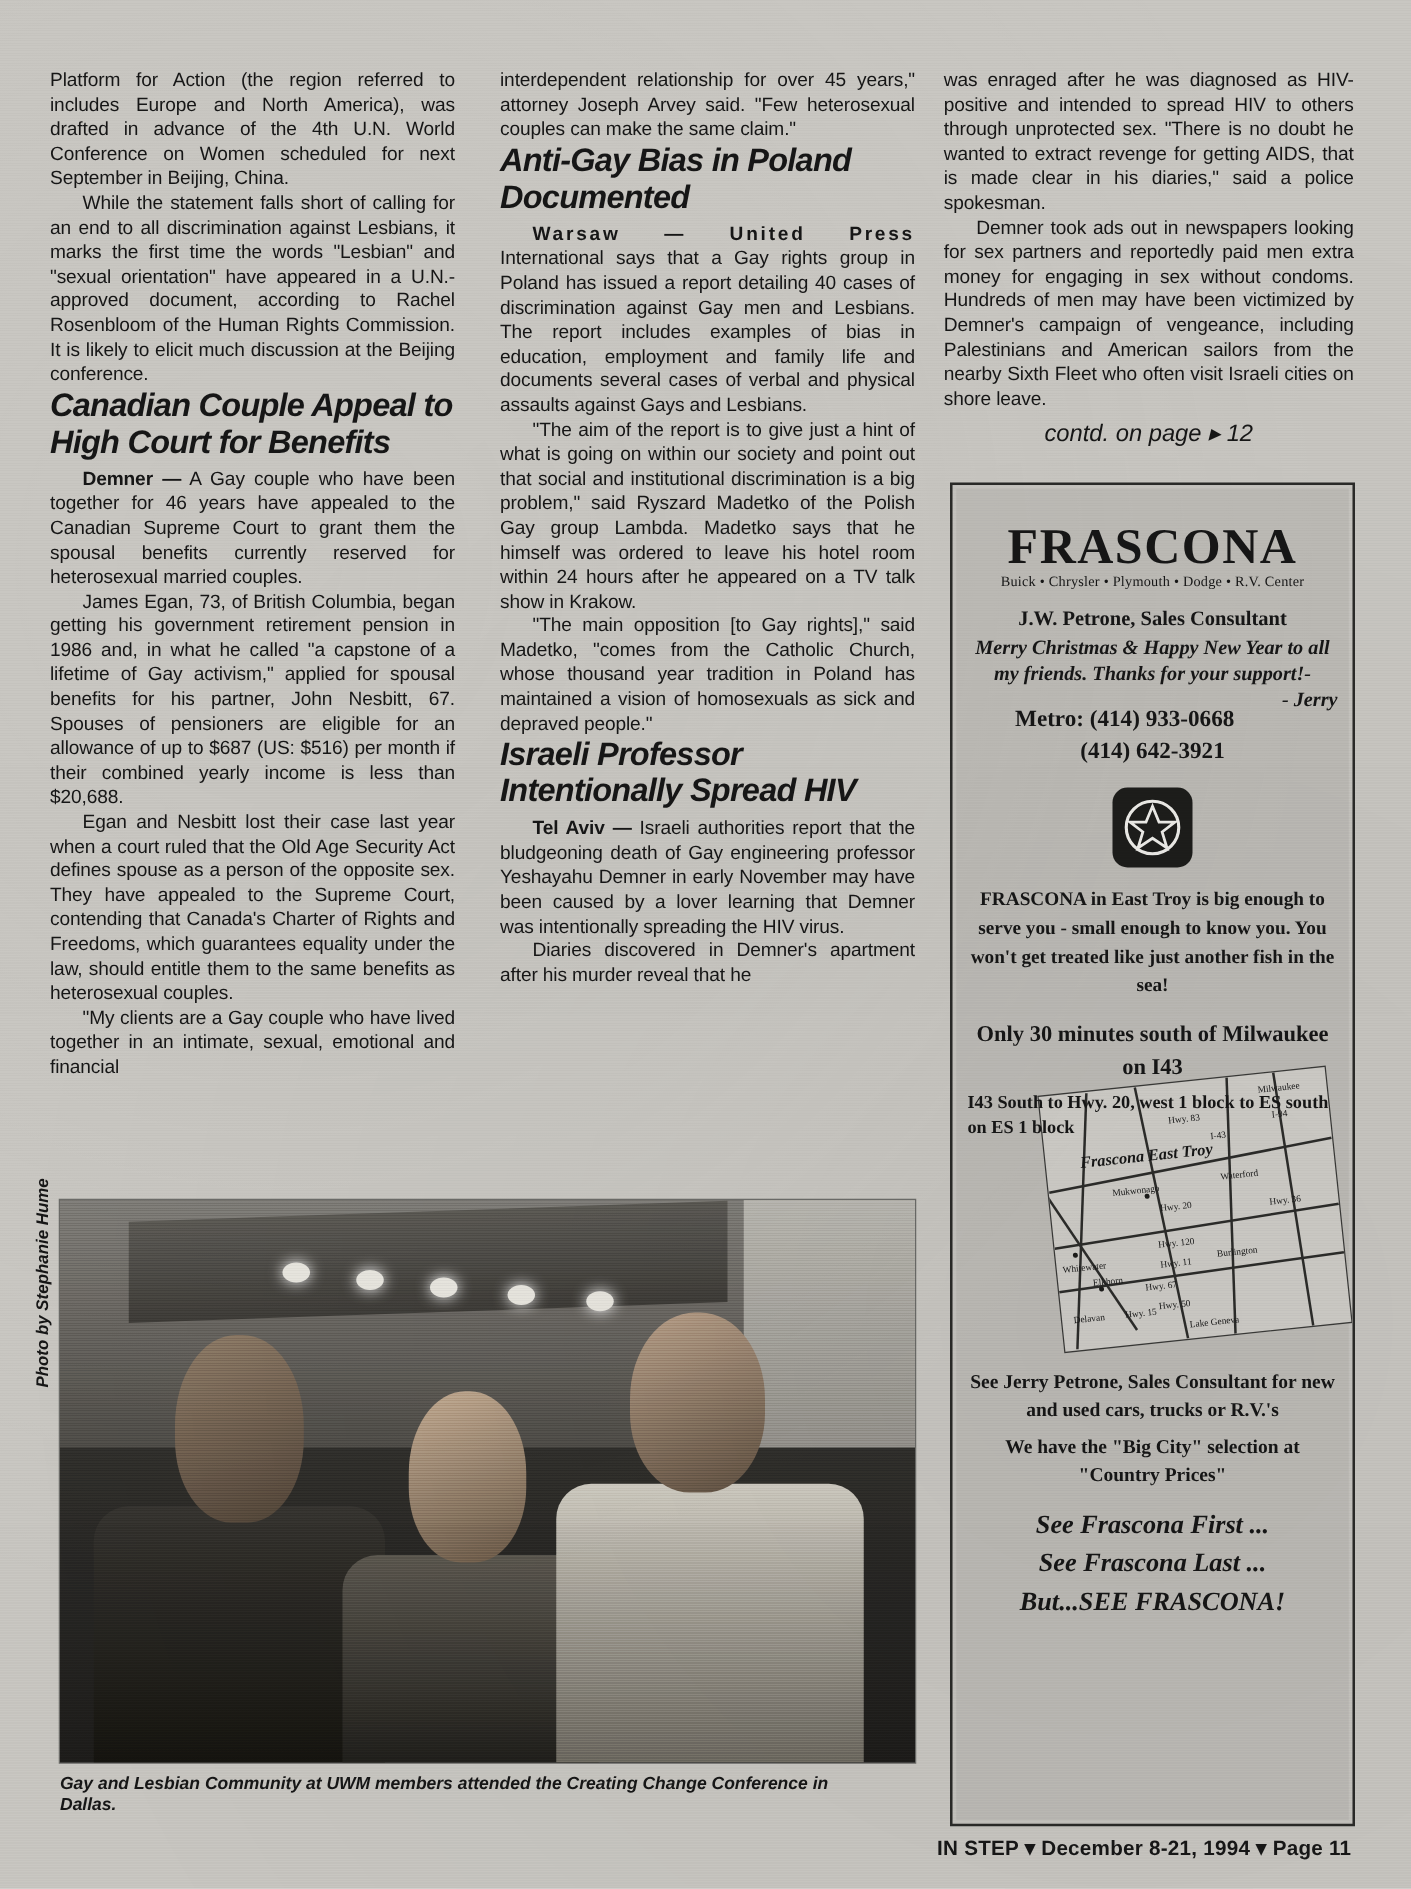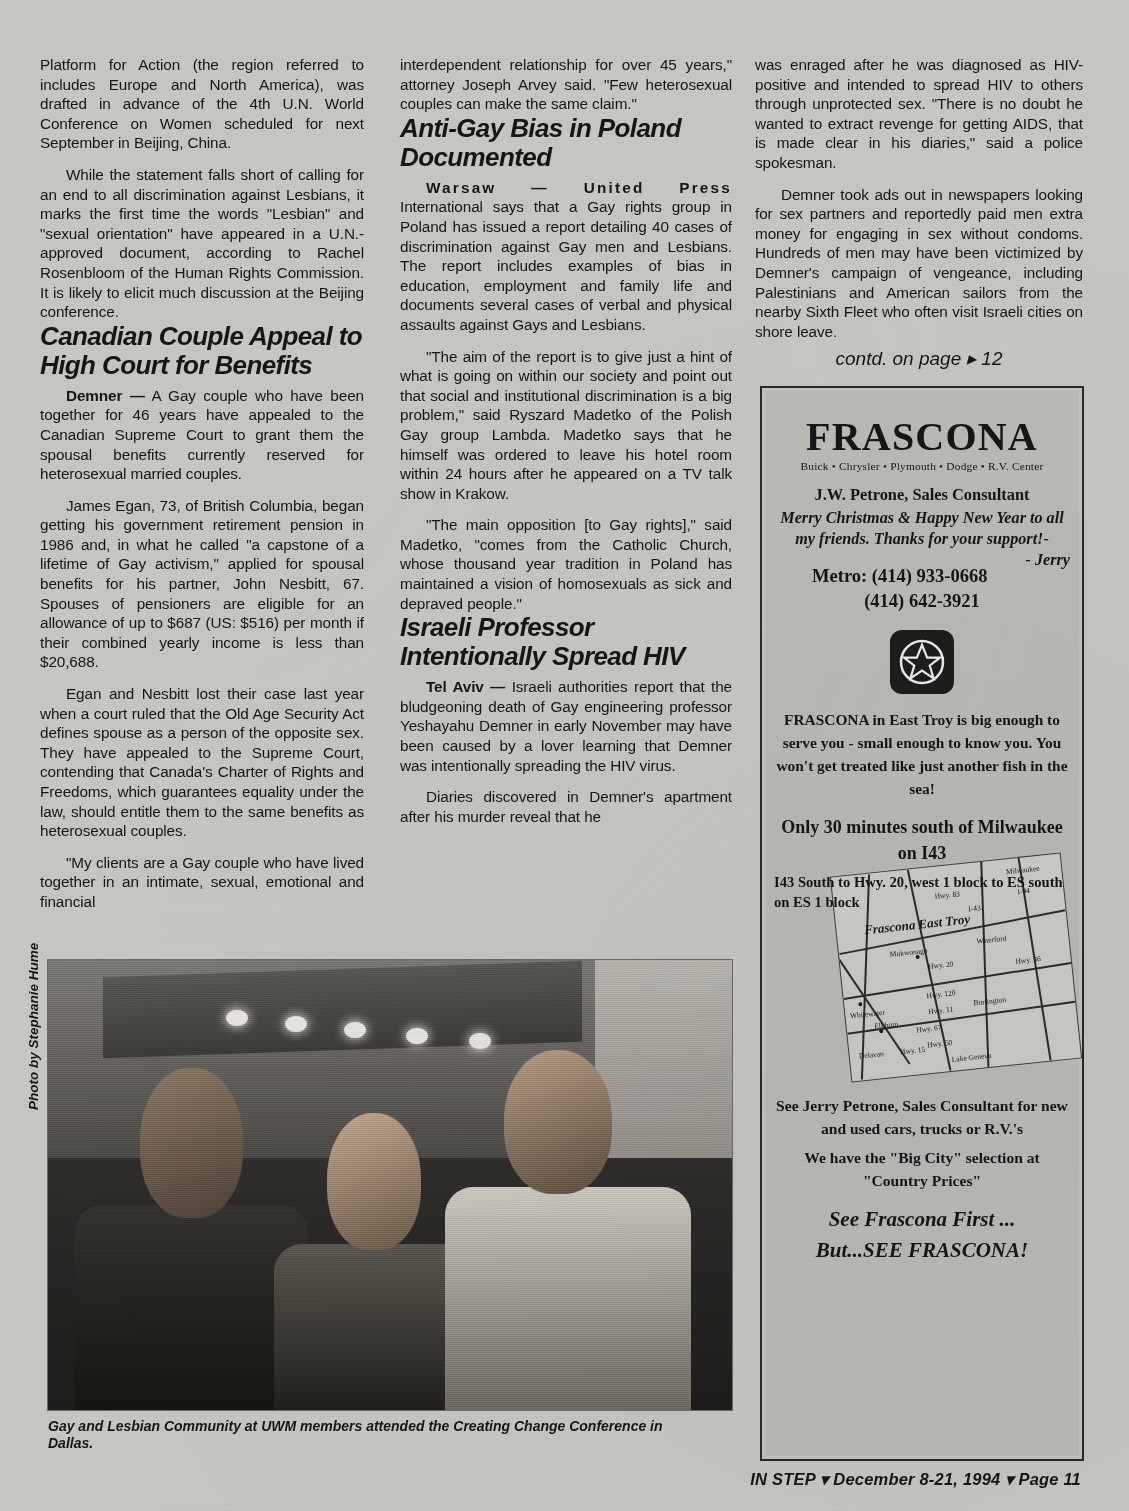--- a/index.html
+++ b/index.html
@@ -32,21 +32,21 @@
 
   p.body{
     margin:0 0 0 0;
     font-size:15.3px;
     line-height:19.6px;
     text-align:justify;
     text-indent:26px;
     letter-spacing:-0.1px;
   }
   p.body.noind{text-indent:0;}
-  p.body + p.body{margin-top:12px;}
+  p.body + p.body{margin-top:0;}
 
   h2.head{
     font-family:"Liberation Sans", sans-serif;
     font-style:italic;
     font-weight:bold;
     font-size:26px;
     line-height:29px;
     letter-spacing:-0.6px;
     margin:0 0 6px 0;
   }
@@ -188,21 +188,21 @@
     font-family:"Liberation Serif", serif;
     font-style:italic;font-weight:bold;font-size:21px;line-height:31px;margin-top:12px;
   }
   .ad-tag .last{font-style:italic;font-weight:bold;}
 
   #contd{
     text-align:center;font-size:19px;font-style:italic;margin-top:6px;
   }
   #footer{
     position:absolute;right:48px;bottom:22px;
-    font-size:16.5px;font-style:italic;font-weight:bold;letter-spacing:.2px;margin-top:28px;
+    font-size:16.5px;font-weight:bold;letter-spacing:.2px;margin-top:28px;
   }
 </style>
 </head>
 <body>
 
 <div class="page">
 
   <div class="col" id="col1">
     <p class="body noind">Platform for Action (the region referred to includes Europe and North America), was drafted in advance of the 4th U.N. World Conference on Women scheduled for next September in Beijing, China.</p>
     <p class="body">While the statement falls short of calling for an end to all discrimination against Lesbians, it marks the first time the words "Lesbian" and "sexual orientation" have appeared in a U.N.-approved document, according to Rachel Rosenbloom of the Human Rights Commission. It is likely to elicit much discussion at the Beijing conference.</p>
@@ -318,20 +318,21 @@
           <div class="mlbl" style="left:22%;top:86%;">Hwy. 15</div>
           <div class="mlbl" style="left:44%;top:92%;">Lake Geneva</div>
         </div>
       </div>
 
       <div class="ad-copy3">See Jerry Petrone, Sales Consultant for new and used cars, trucks or R.V.'s</div>
       <div class="ad-copy3">We have the "Big City" selection at "Country Prices"</div>
 
       <div class="ad-tag">
         <div>See Frascona First ...</div>
+        <div>See Frascona Last ...</div>
         <div class="last">But...SEE FRASCONA!</div>
       </div>
     </div>
   </div>
 
   <div id="footer">IN STEP ▾ December 8-21, 1994 ▾ Page 11</div>
 </div>
 
 <div class="noise"></div>
 

